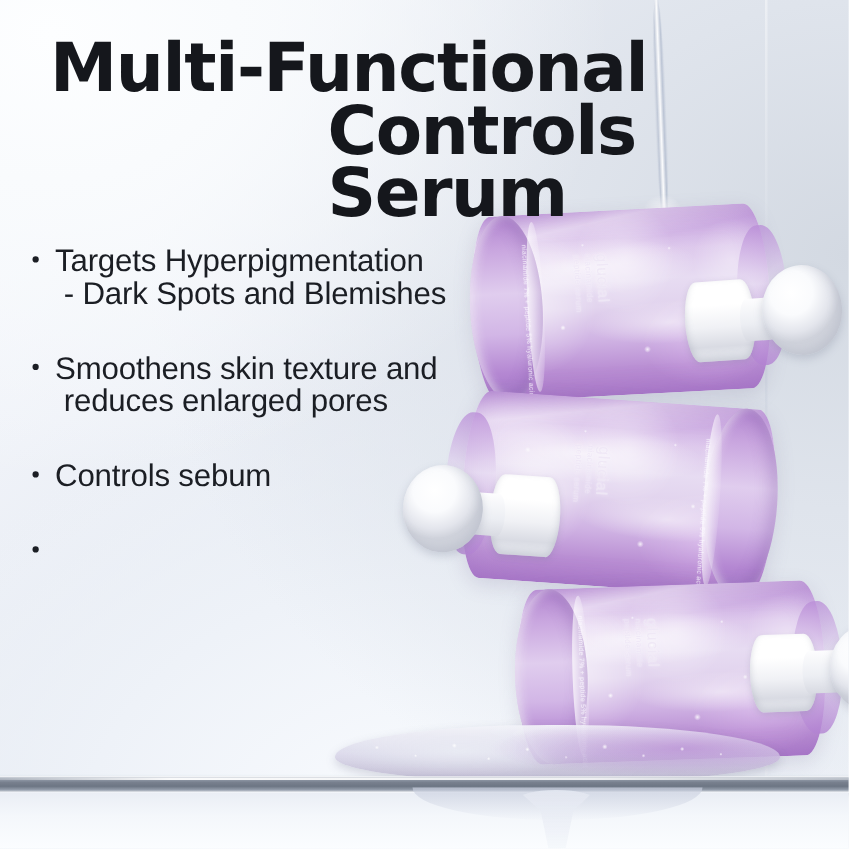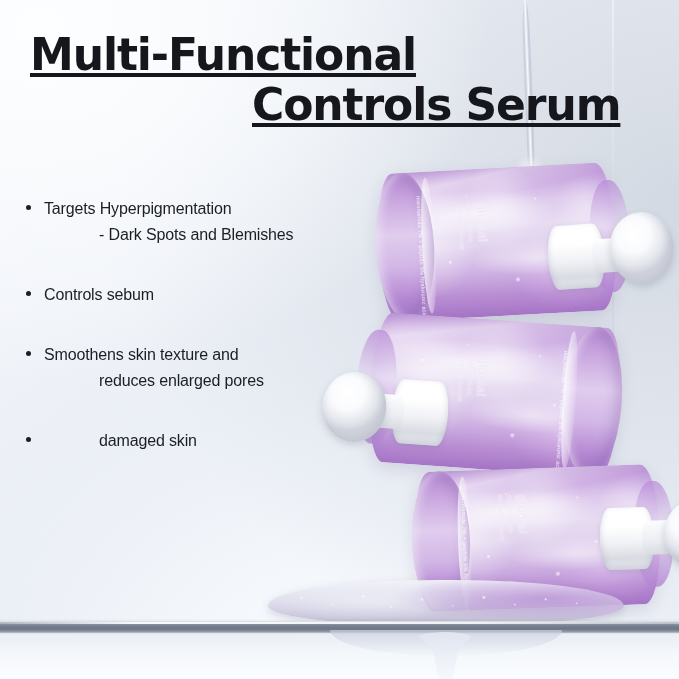--- a/index.html
+++ b/index.html
@@ -226,48 +226,47 @@
     filter:blur(.2px);
   }
   .drip-wide {
     position:absolute; left:330px; top:630px; width:232px; height:26px;
     background:linear-gradient(to bottom, rgba(200,206,222,.70), rgba(240,243,249,.30));
     border-radius:50% / 0% 0% 100% 100%;
   }
 
   
   .headline {
-    position:absolute; left:30px; top:30px; width:600px;
+    position:absolute; left:40px; top:30px; width:600px;
     font-family:"DejaVu Sans", sans-serif;
     font-weight:700;
-    font-size:44px;
+    font-size:54px;
     line-height:50px;
     letter-spacing:-1.1px;
     color:#15171c;
-    text-decoration:underline;
   }
   .headline .l1 { display:block; }
   .headline .l2 { display:block; padding-left:222px; }
 
   .bullets {
     position:absolute; left:22px; top:196px; width:360px;
     color:#1b1e24;
-    font-size:16px;
+    font-size:25px;
     line-height:26px;
     letter-spacing:-.15px;
   }
   .bullet { position:relative; padding-left:22px; margin-bottom:34px; }
   .bullet:last-child { margin-bottom:0; }
   .bullet .dot {
     position:absolute; left:4px; top:9px;
     width:5px; height:5px; border-radius:50%;
     background:#1b1e24;
   }
   .bullet .ln { display:block; }
-  .bullet .ln2 { padding-left:7px;margin-left:48px; }
+  .bullet .ln2 { padding-left:7px; }
 </style>
 </head>
 <body>
 
 <div id="poster">
 
   <div class="wall-seam"></div>
 
   <div class="strand"></div>
   <div class="strand-tipglow"></div>
@@ -361,29 +360,28 @@
   <div class="bullets">
 
     <div class="bullet">
       <span class="dot"></span>
       <span class="ln">Targets Hyperpigmentation</span>
       <span class="ln ln2">- Dark Spots and Blemishes</span>
     </div>
 
     <div class="bullet">
       <span class="dot"></span>
-      <span class="ln">Controls sebum</span>
+      <span class="ln">Smoothens skin texture and</span>
+      <span class="ln ln2">reduces enlarged pores</span>
     </div>
 
     <div class="bullet">
       <span class="dot"></span>
-      <span class="ln">Smoothens skin texture and</span>
-      <span class="ln ln2">reduces enlarged pores</span>
+      <span class="ln">Controls sebum</span>
     </div>
 
     <div class="bullet">
       <span class="dot"></span>
-      <span class="ln ln2">damaged skin</span>
     </div>
 
   </div>
 
 </div>
 
 </body></html>

